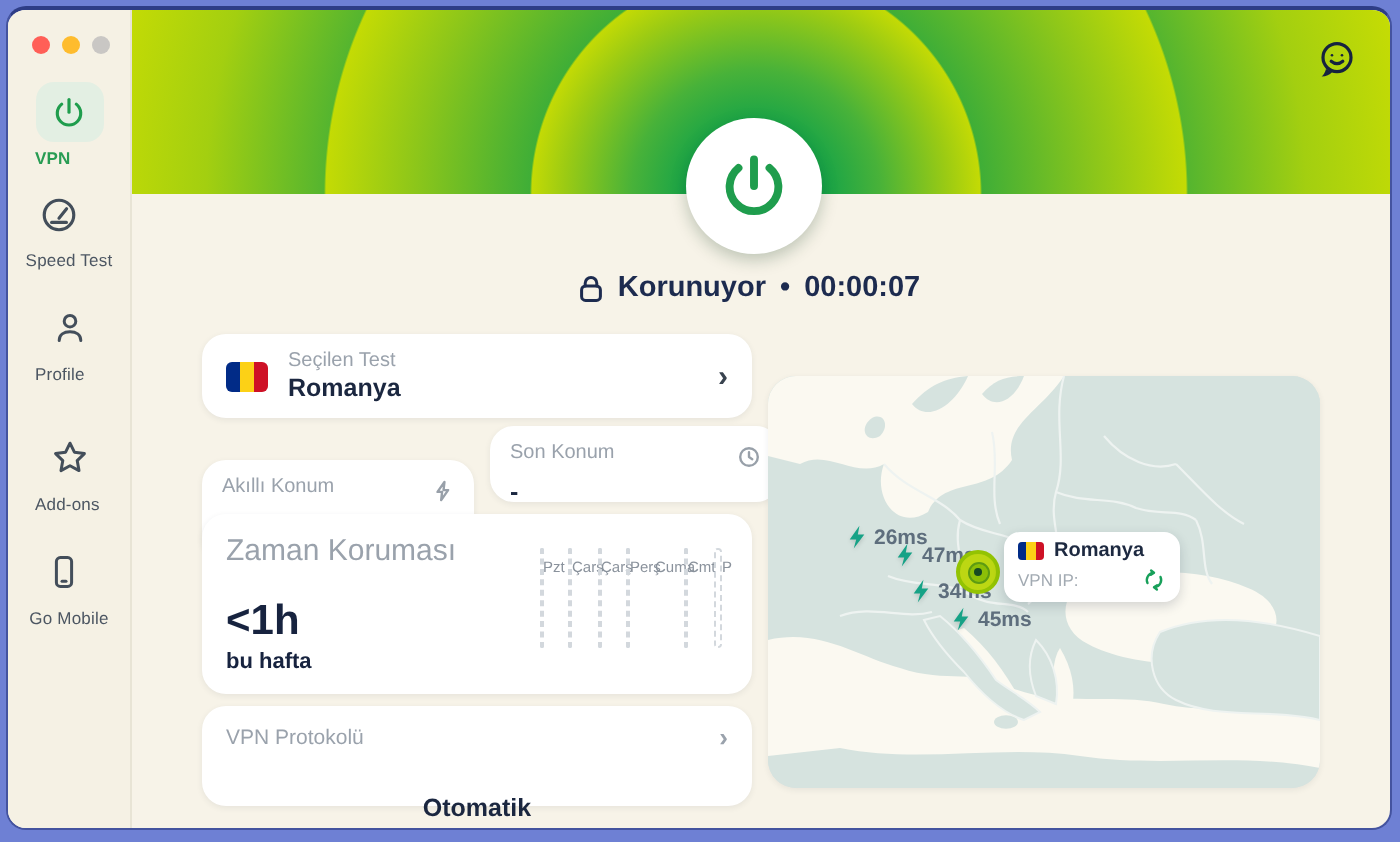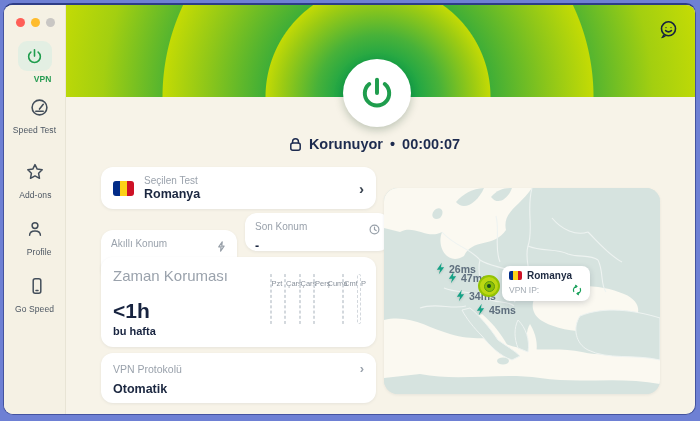--- a/index.html
+++ b/index.html
@@ -10,21 +10,21 @@
             border-radius:10px; overflow:hidden;
             border:1px solid #44539f; border-top:2px solid #2e3d86; }
 
   
   .sidebar { position:absolute; left:0; top:0; bottom:0; width:62px;
              background:#f5f1e4; border-right:1px solid #e8e4d5; z-index:6;
              display:flex; flex-direction:column; align-items:center; }
   .traffic { display:flex; gap:6px; align-self:flex-start; padding:13px 0 0 12px; }
   .tl { width:9px; height:9px; border-radius:50%; }
   .tl.red{ background:#ff5f57;} .tl.yellow{ background:#febc2e;} .tl.gray{ background:#c9c7c4;}
-  .nav-item { display:flex; flex-direction:column; align-items:flex-end; gap:3px;
+  .nav-item { display:flex; flex-direction:column; align-items:flex-start; gap:3px;
               margin-top:14px; cursor:default; }
   .nav-item .ibox { width:34px; height:30px; display:flex; align-items:center; justify-content:center;
                     border-radius:9px; }
   .nav-item.active .ibox { background:#e3efe3; }
   .nav-label { font-size:8.5px; color:#4c5662; letter-spacing:.1px; }
   .nav-item.active .nav-label { color:#289c53; font-weight:bold; }
   .nav-item svg { stroke:#434e5a; fill:none; stroke-width:1.5; stroke-linecap:round; stroke-linejoin:round; }
   .nav-item.active svg { stroke:#1f9d4d; stroke-width:2; }
 
   
@@ -71,21 +71,21 @@
   .big-val { position:absolute; left:12px; bottom:24px; font-size:21px; font-weight:bold; color:#17233f; }
   .period { position:absolute; left:12px; bottom:10px; font-size:11px; font-weight:bold; color:#17233f; }
   .bars { position:absolute; right:10px; top:17px; display:flex; gap:5px; }
   .bar-col { display:flex; flex-direction:row; align-items:flex-start; width:9.5px; }
   .bar { width:9.5px; height:50px; border:1.5px dashed #d3d8dd; border-radius:5px; }
   .bar.filled { background:#8da0ae; border:none; }
   .day { margin-top:5px; font-size:7.5px; color:#8a929c; white-space:nowrap; }
 
   .proto-card { left:97px; top:348px; width:275px; height:50px; padding:9px 12px; cursor:pointer; }
   .proto-top { display:flex; justify-content:space-between; align-items:center; }
-  .proto-val { margin-top:7px; }
+  .proto-val { margin-top:22px;text-align:center; }
 
   
   .map-card { position:absolute; left:380px; top:183px; width:276px; height:206px;
               border-radius:14px; overflow:hidden; background:#d6e3df;
               box-shadow:0 1px 3px rgba(40,50,70,.08); }
   .map-card svg.geo { position:absolute; inset:0; }
   .ping { position:absolute; display:flex; align-items:center; gap:2px; }
   .ping svg { filter:drop-shadow(0 1px 1px rgba(0,0,0,.15)); }
   .ms { font-size:10.5px; font-weight:bold; color:#5e6e7d; }
   .pulse { position:absolute; left:94px; top:87px; width:22px; height:22px; border-radius:50%;
@@ -130,48 +130,48 @@
         <span class="ibox">
           <svg width="19" height="19" viewBox="0 0 18 18">
               <circle cx="9" cy="9" r="7"></circle>
               <path d="M9 10.5 12.6 6"></path>
               <path d="M5.5 12.5h7"></path>
             </svg>
         </span>
         <span class="nav-label">Speed Test</span>
       </div>
 
-      <div class="nav-item" style="margin-top:22px;">
-        <span class="ibox">
-          <svg width="18" height="18" viewBox="0 0 18 18">
-              <path d="M9 1.6l2.2 4.5 5 .7-3.6 3.5.9 5L9 12.9l-4.5 2.4.9-5L1.8 6.8l5-.7z"></path>
-            </svg>
-        </span>
-        <span class="nav-label">Add-ons</span>
-      </div>
-
       <div class="nav-item">
         <span class="ibox">
           <svg width="18" height="18" viewBox="0 0 18 18">
               <circle cx="9" cy="5.6" r="2.9"></circle>
               <path d="M3.6 15.3c0-3 2.4-4.4 5.4-4.4s5.4 1.4 5.4 4.4"></path>
             </svg>
         </span>
         <span class="nav-label">Profile</span>
       </div>
 
+      <div class="nav-item" style="margin-top:22px;">
+        <span class="ibox">
+          <svg width="18" height="18" viewBox="0 0 18 18">
+              <path d="M9 1.6l2.2 4.5 5 .7-3.6 3.5.9 5L9 12.9l-4.5 2.4.9-5L1.8 6.8l5-.7z"></path>
+            </svg>
+        </span>
+        <span class="nav-label">Add-ons</span>
+      </div>
+
 
       <div class="nav-item">
         <span class="ibox">
           <svg width="18" height="18" viewBox="0 0 18 18">
               <rect x="5.2" y="1.8" width="7.6" height="14.4" rx="2"></rect>
               <path d="M8 13.6h2"></path>
             </svg>
         </span>
-        <span class="nav-label">Go Speed</span>
+        <span class="nav-label">Go Mobile</span>
       </div>
     </div>
 
     <div class="header">
       <span class="feedback">
         <svg width="22" height="22" viewBox="0 0 22 22" fill="none" stroke="#16233f" stroke-width="1.6" stroke-linecap="round" stroke-linejoin="round">
           <circle cx="11.5" cy="9.8" r="7"></circle>
           <path d="M6 15.5c-.5 1.8-1.2 2.9-2.2 3.8 2.4-.2 4-1 5.2-2.2" fill="#16233f" stroke="none"></path>
           <circle cx="9" cy="8.6" r=".65" fill="#16233f" stroke="none"></circle>
           <circle cx="14" cy="8.6" r=".65" fill="#16233f" stroke="none"></circle>
@@ -314,21 +314,21 @@
           <path d="M144 96 C156 102 168 98 180 104"></path>
           <path d="M60 100 C74 106 90 102 102 110 C112 116 124 112 130 118"></path>
           <path d="M36 120 C52 114 68 122 82 118"></path>
           <path d="M168 30 C178 42 192 48 204 44"></path>
           <path d="M204 44 C216 56 226 68 238 74"></path>
           <path d="M112 28 C116 44 110 60 116 74"></path>
           <path d="M214 72 C220 84 216 96 222 104"></path>
         </g>
       </svg>
 
-      <div class="ping" style="left:50px; top:74px;">
+      <div class="ping" style="left:38px; top:74px;">
         <svg width="13" height="13" viewBox="0 0 16 16">
             <path d="M9.5 1 3.5 9.5h4L6 15l6.5-8.5h-4z" fill="#16a286"></path>
           </svg>
         <span class="ms">26ms</span>
       </div>
       <div class="ping" style="left:62px; top:83px;">
         <svg width="13" height="13" viewBox="0 0 16 16">
             <path d="M9.5 1 3.5 9.5h4L6 15l6.5-8.5h-4z" fill="#16a286"></path>
           </svg>
         <span class="ms">47ms</span>

